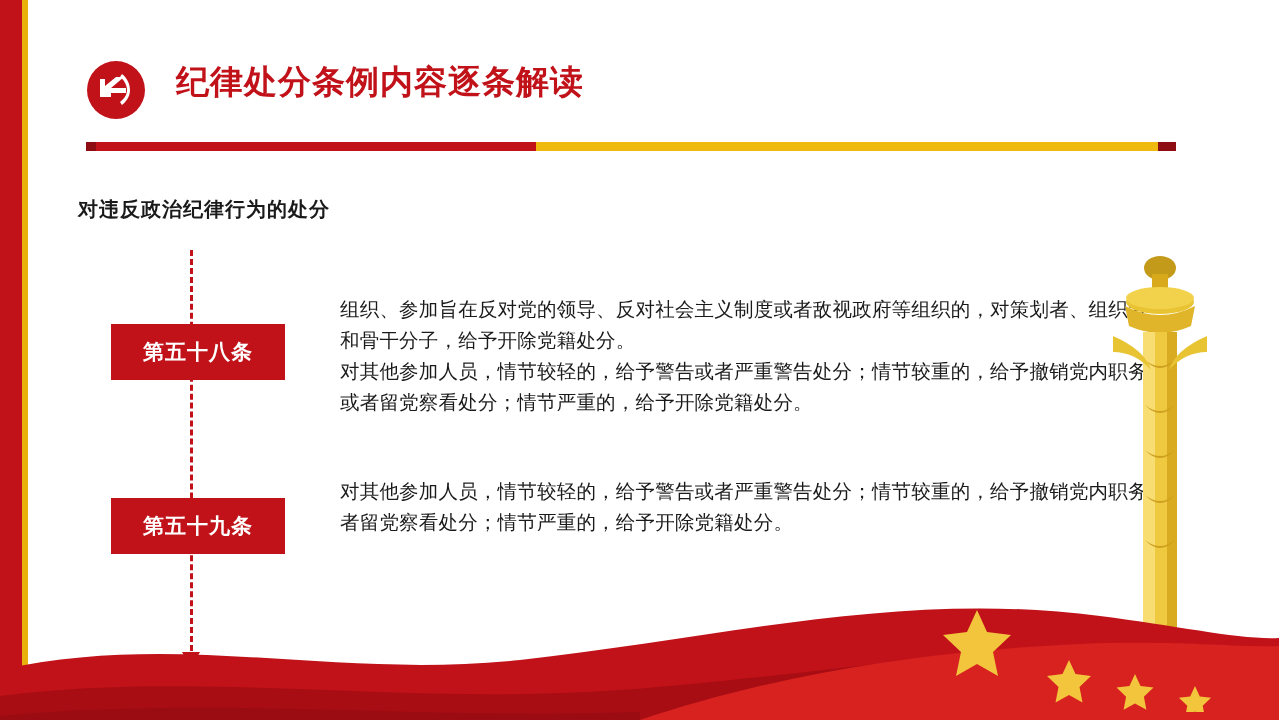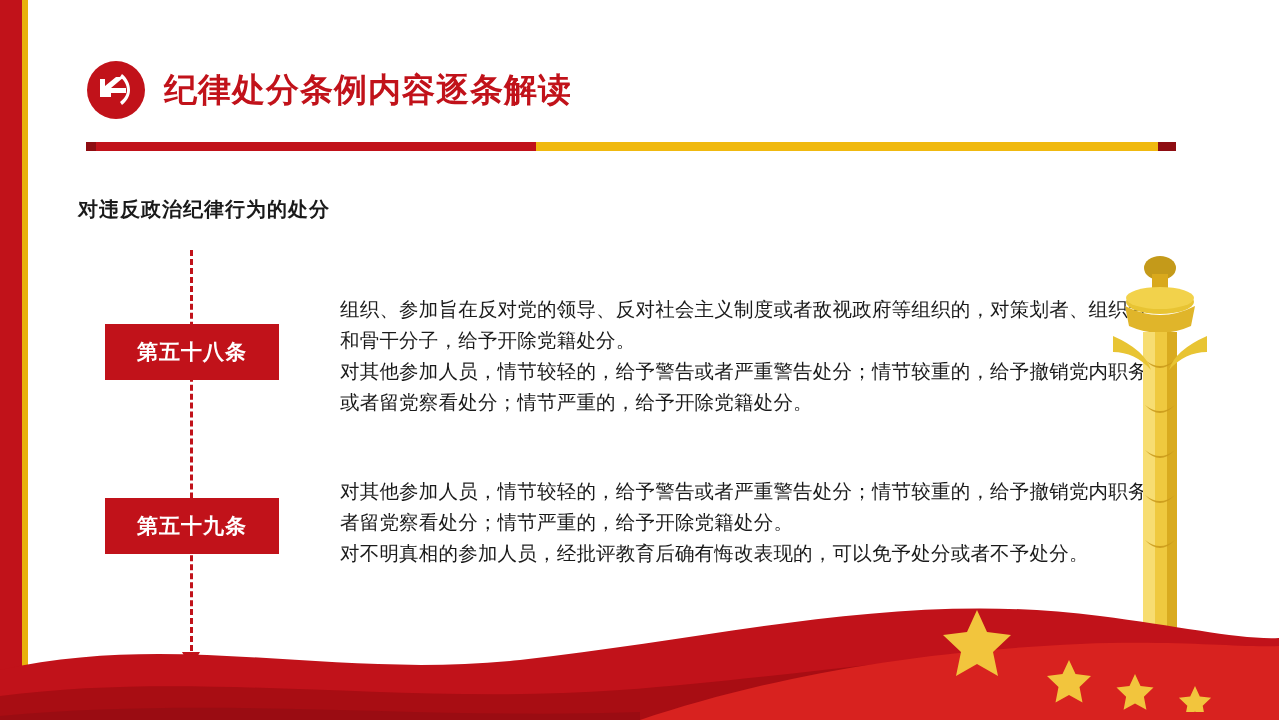--- a/index.html
+++ b/index.html
@@ -38,22 +38,22 @@
     height: 720px;
     background: #e8b10c;
   }
 
   
   .header {
     position: absolute;
     left: 86px;
     top: 60px;
     display: flex;
-    align-items: center;
-    gap: 18px;
+    align-items: flex-start;
+    gap: 30px;
   }
   .emblem {
     width: 60px;
     height: 60px;
     position: relative;
     flex: none;
   }
   .emblem svg { display: block; }
 
   .header-title {
@@ -115,20 +115,21 @@
     background: #c1121a;
     color: #ffffff;
     font-size: 21px;
     font-weight: bold;
     letter-spacing: 1px;
     display: flex;
     align-items: center;
     justify-content: center;
     width: 174px;
     height: 56px;
+    margin-left: 6px;
   }
   .chip-1 { left: 105px; top: 324px; }
   .chip-2 { left: 105px; top: 498px; }
 
   
   .body-block {
     position: absolute;
     font-size: 19.5px;
     line-height: 31px;
     color: #1a1a1a;
@@ -203,21 +204,20 @@
 
   <div class="chip chip-1">第五十八条</div>
   <div class="body-block block-1">
     <p>组织、参加旨在反对党的领导、反对社会主义制度或者敌视政府等组织的，对策划者、组织者和骨干分子，给予开除党籍处分。</p>
     <p>对其他参加人员，情节较轻的，给予警告或者严重警告处分；情节较重的，给予撤销党内职务或者留党察看处分；情节严重的，给予开除党籍处分。</p>
   </div>
 
   <div class="chip chip-2">第五十九条</div>
   <div class="body-block block-2">
     <p>对其他参加人员，情节较轻的，给予警告或者严重警告处分；情节较重的，给予撤销党内职务或者留党察看处分；情节严重的，给予开除党籍处分。</p>
-    <p>对不明真相的参加人员，经批评教育后确有悔改表现的，可以免予处分或者不予处分。</p>
   </div>
 
   <div class="pillar">
     <svg viewBox="0 0 110 420" width="110" height="420" aria-hidden="true">
       <ellipse cx="55" cy="28" rx="16" ry="12" fill="#c49a1a"></ellipse>
       <rect x="47" y="34" width="16" height="18" fill="#d9a91c"></rect>
       <ellipse cx="55" cy="62" rx="34" ry="12" fill="#e8c433"></ellipse>
       <ellipse cx="55" cy="58" rx="34" ry="11" fill="#f2d24b"></ellipse>
       <path d="M20 66 Q55 84 90 66 L86 86 Q55 100 24 86 Z" fill="#e0b52a"></path>
       <rect x="38" y="92" width="34" height="300" fill="#efc93f"></rect>

